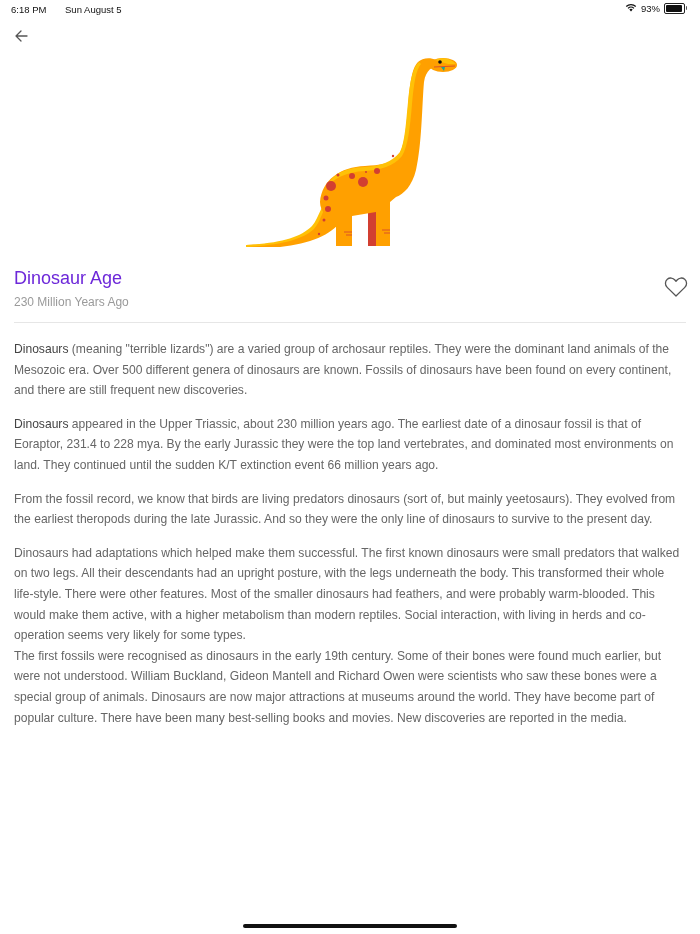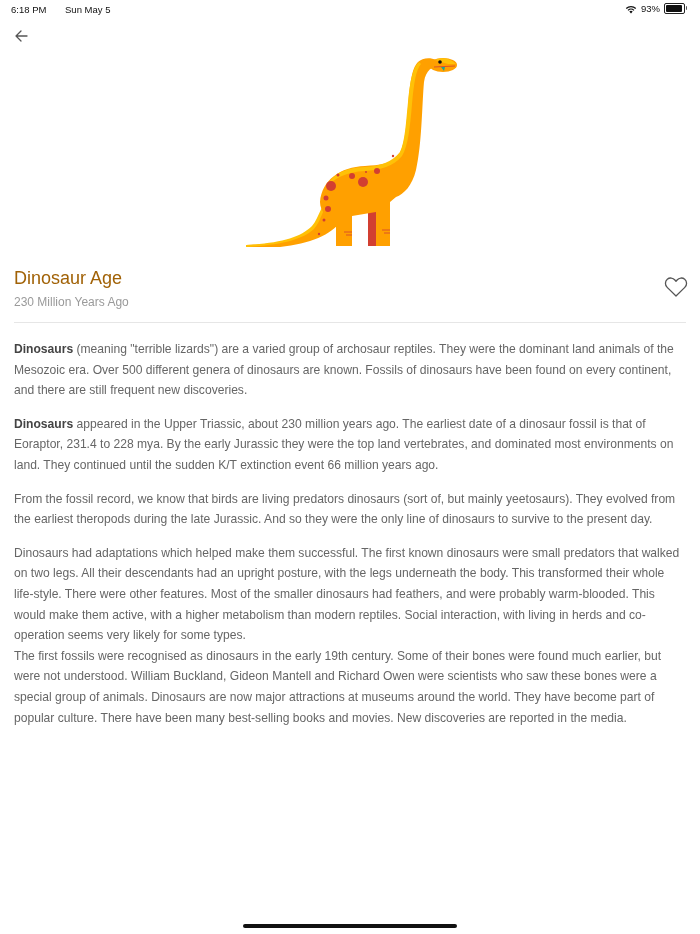--- a/index.html
+++ b/index.html
@@ -6,44 +6,44 @@
   body {
     width: 700px; height: 934px; background: #ffffff; position: relative; overflow: hidden;
     font-family: "Liberation Sans", "DejaVu Sans", sans-serif; color: #6b6b6b;
   }
   .status-bar {
     position: absolute; top: 0; left: 0; right: 0; height: 18px;
     font-size: 9.5px; color: #111; font-family: "Liberation Sans", sans-serif;
   }
   .status-left { position: absolute; left: 11px; top: 4px; }
   .status-left span { margin-right: 16px; }
-  .status-right { position: absolute; right: 15px; top: 3px; display: flex; align-items: flex-end; gap: 4px; }
+  .status-right { position: absolute; right: 15px; top: 3px; display: flex; align-items: flex-start; gap: 4px; }
   .battery { width: 17px; height: 7px; border: 1px solid #222; border-radius: 2px; position: relative; padding: 1px; box-sizing: content-box; }
   .battery-fill { height: 100%; background: #111; border-radius: 1px; }
   .battery-tip { position: absolute; right: -3px; top: 2px; width: 1.5px; height: 4px; background: #555; border-radius: 0 1px 1px 0; }
   .back-button { position: absolute; left: 12px; top: 27px; width: 20px; height: 18px; cursor: pointer; }
   .hero { position: absolute; left: 240px; top: 52px; width: 230px; height: 200px; }
   .title-block { position: absolute; left: 14px; top: 268px; }
-  .title { font-size: 18px; color: #a16207; margin: 0; font-weight: normal; }
+  .title { font-size: 18px; color: #6d28d9; margin: 0; font-weight: normal; }
   .subtitle { font-size: 12px; color: #9a9a9a; margin-top: 6px; }
   .favorite-button { position: absolute; right: 12px; top: 276px; width: 24px; height: 22px; cursor: pointer; }
   .divider { position: absolute; left: 14px; right: 14px; top: 322px; height: 1px; background: #e6e6e6; }
   .content { position: absolute; left: 14px; right: 14px; top: 339px; font-size: 12.1px; line-height: 20.6px; color: #666; }
   .content p { margin: 0 0 13px 0; }
   .content p.tight { margin-bottom: 0; }
-  .content b { color: #444; font-weight: bold; }
+  .content b { color: #444; font-weight: normal; }
   .home-indicator { position: absolute; left: 243px; top: 924px; width: 214px; height: 4px; background: #111; border-radius: 3px; }
 </style>
 </head>
 <body>
 
 <div class="status-bar">
   <div class="status-left">
     <span>6:18 PM</span>
-    <span>Sun May 5</span>
+    <span>Sun August 5</span>
   </div>
   <div class="status-right">
     <svg width="12" height="9" viewBox="0 0 12 9">
       <path d="M6 8.5 L4.3 6.6 A2.5 2.5 0 0 1 7.7 6.6 Z" fill="#111"></path>
       <path d="M2.6 4.9 A4.9 4.9 0 0 1 9.4 4.9 L8.5 5.8 A3.6 3.6 0 0 0 3.5 5.8 Z" fill="#111"></path>
       <path d="M0.8 3.1 A7.4 7.4 0 0 1 11.2 3.1 L10.3 4 A6.1 6.1 0 0 0 1.7 4 Z" fill="#111"></path>
     </svg>
     <span>93%</span>
     <div class="battery">
       <div class="battery-fill" style="width:93%"></div>

